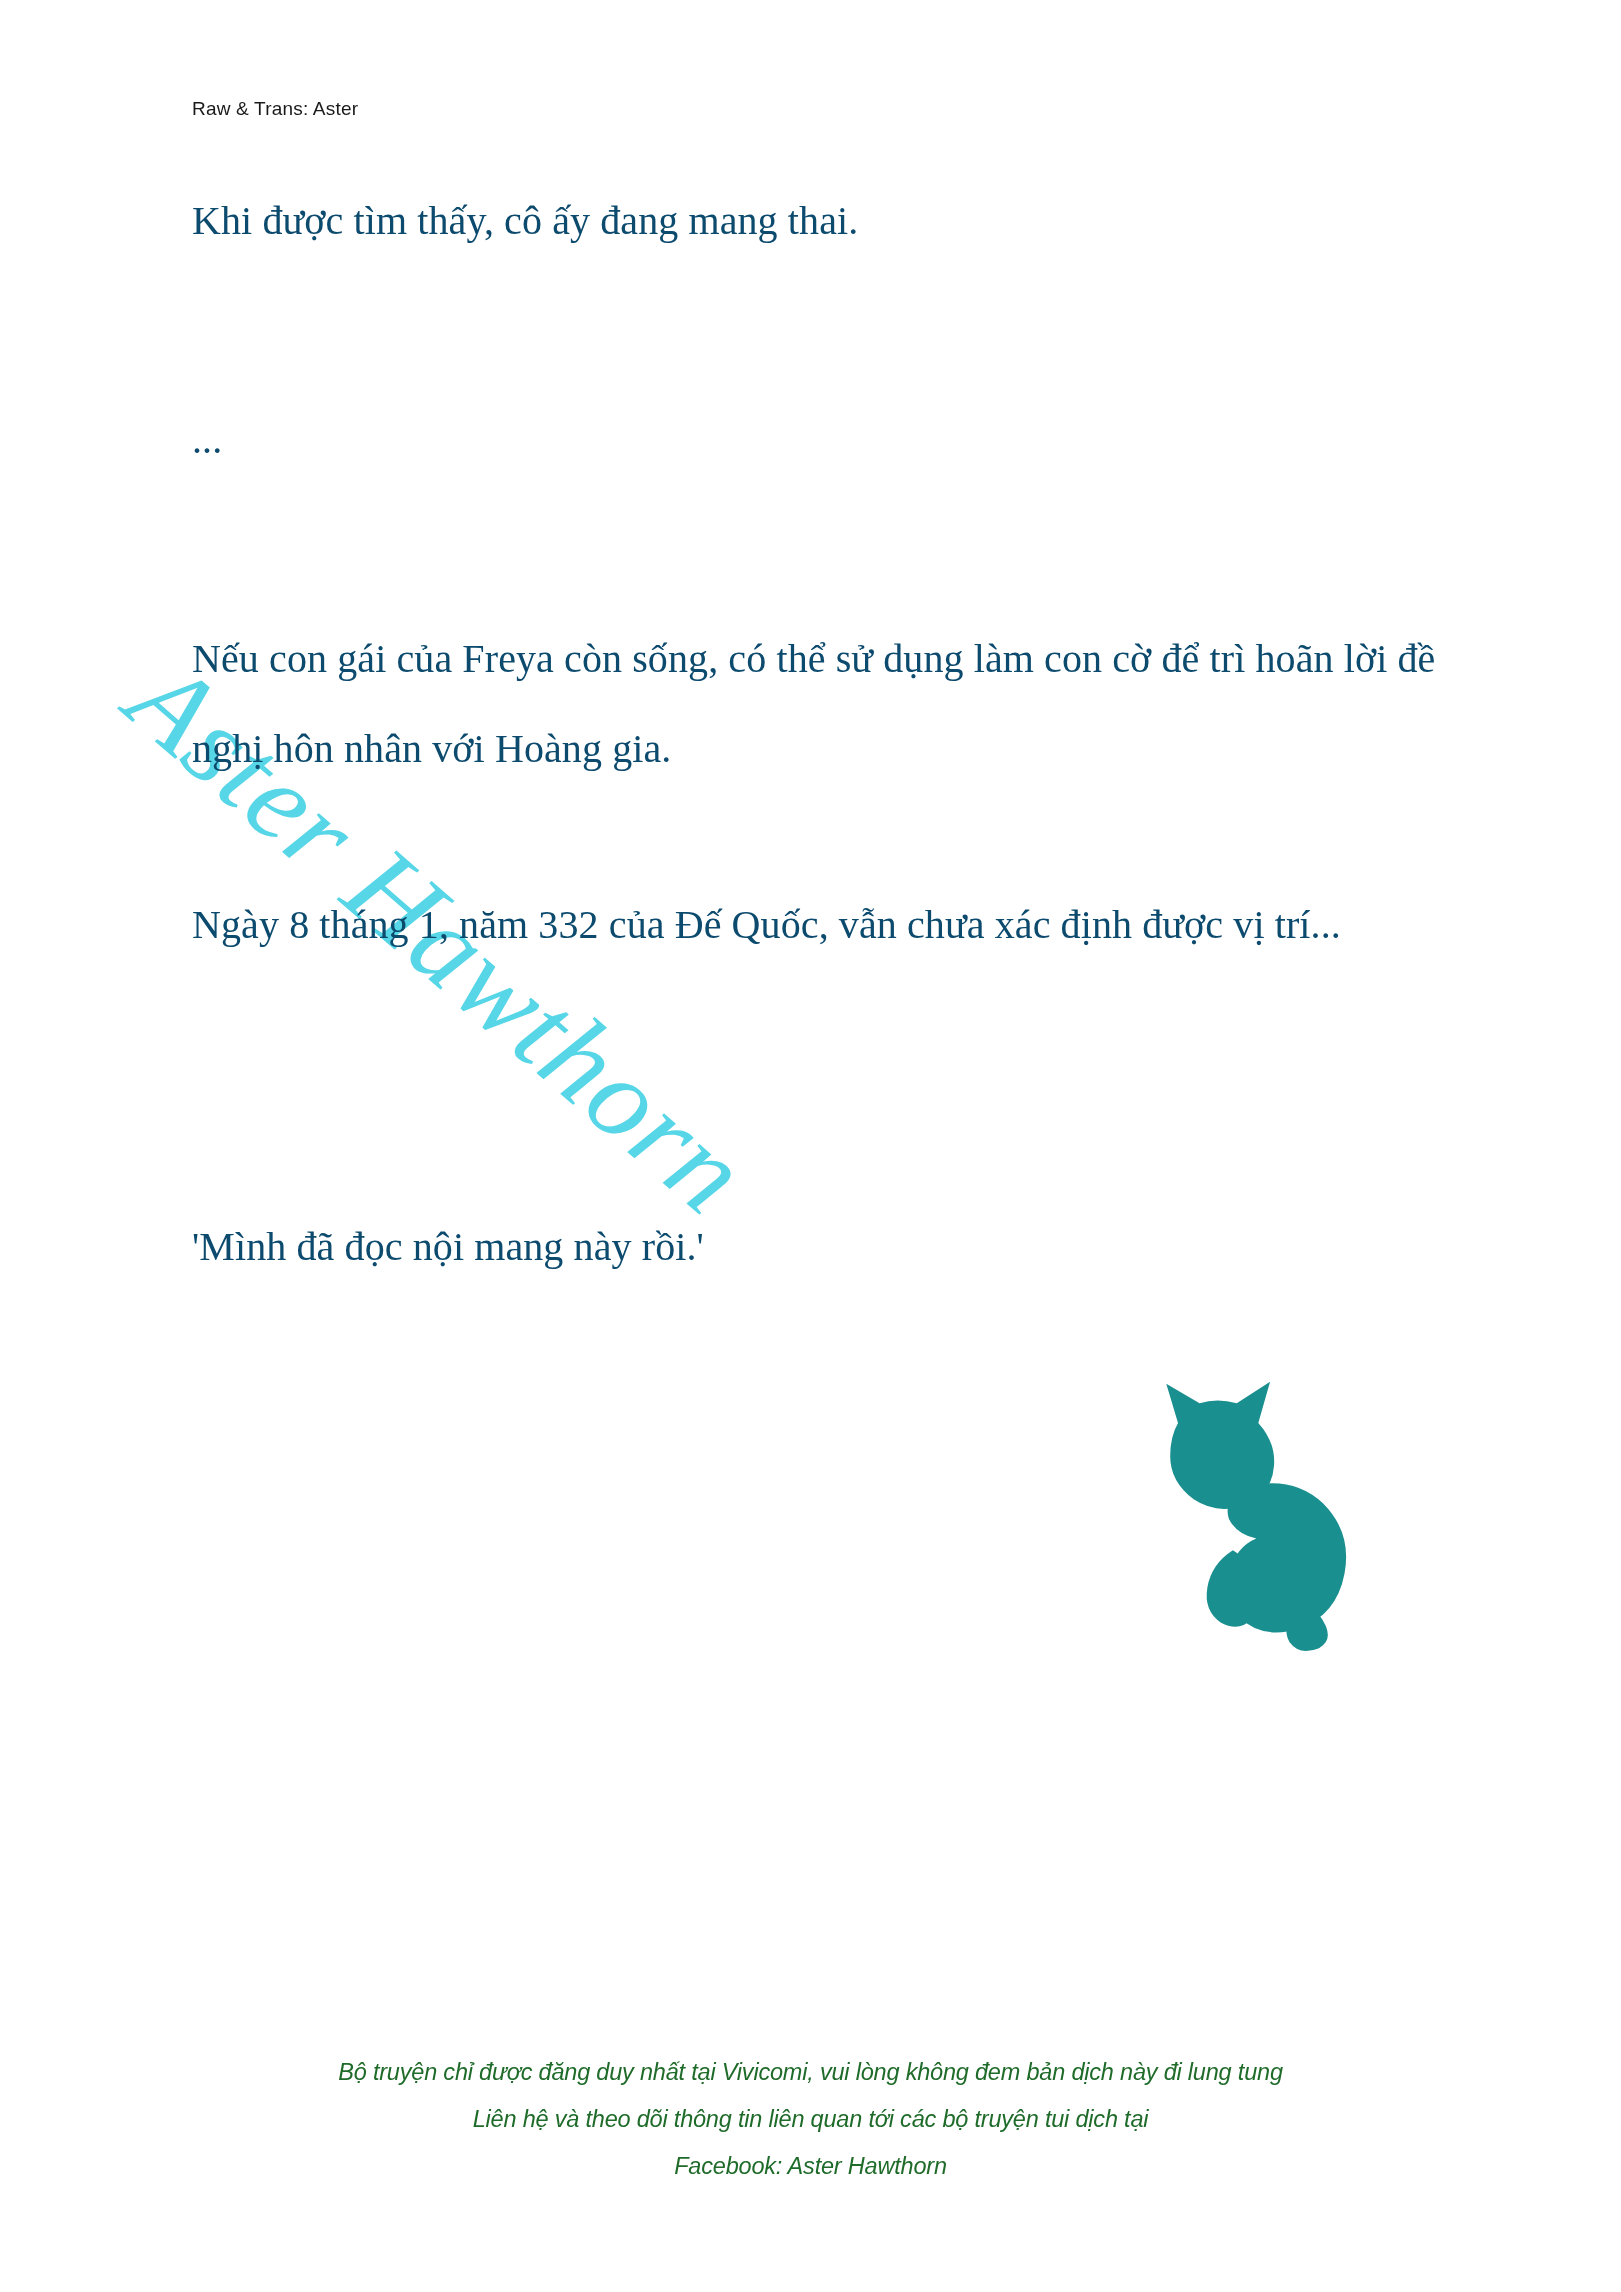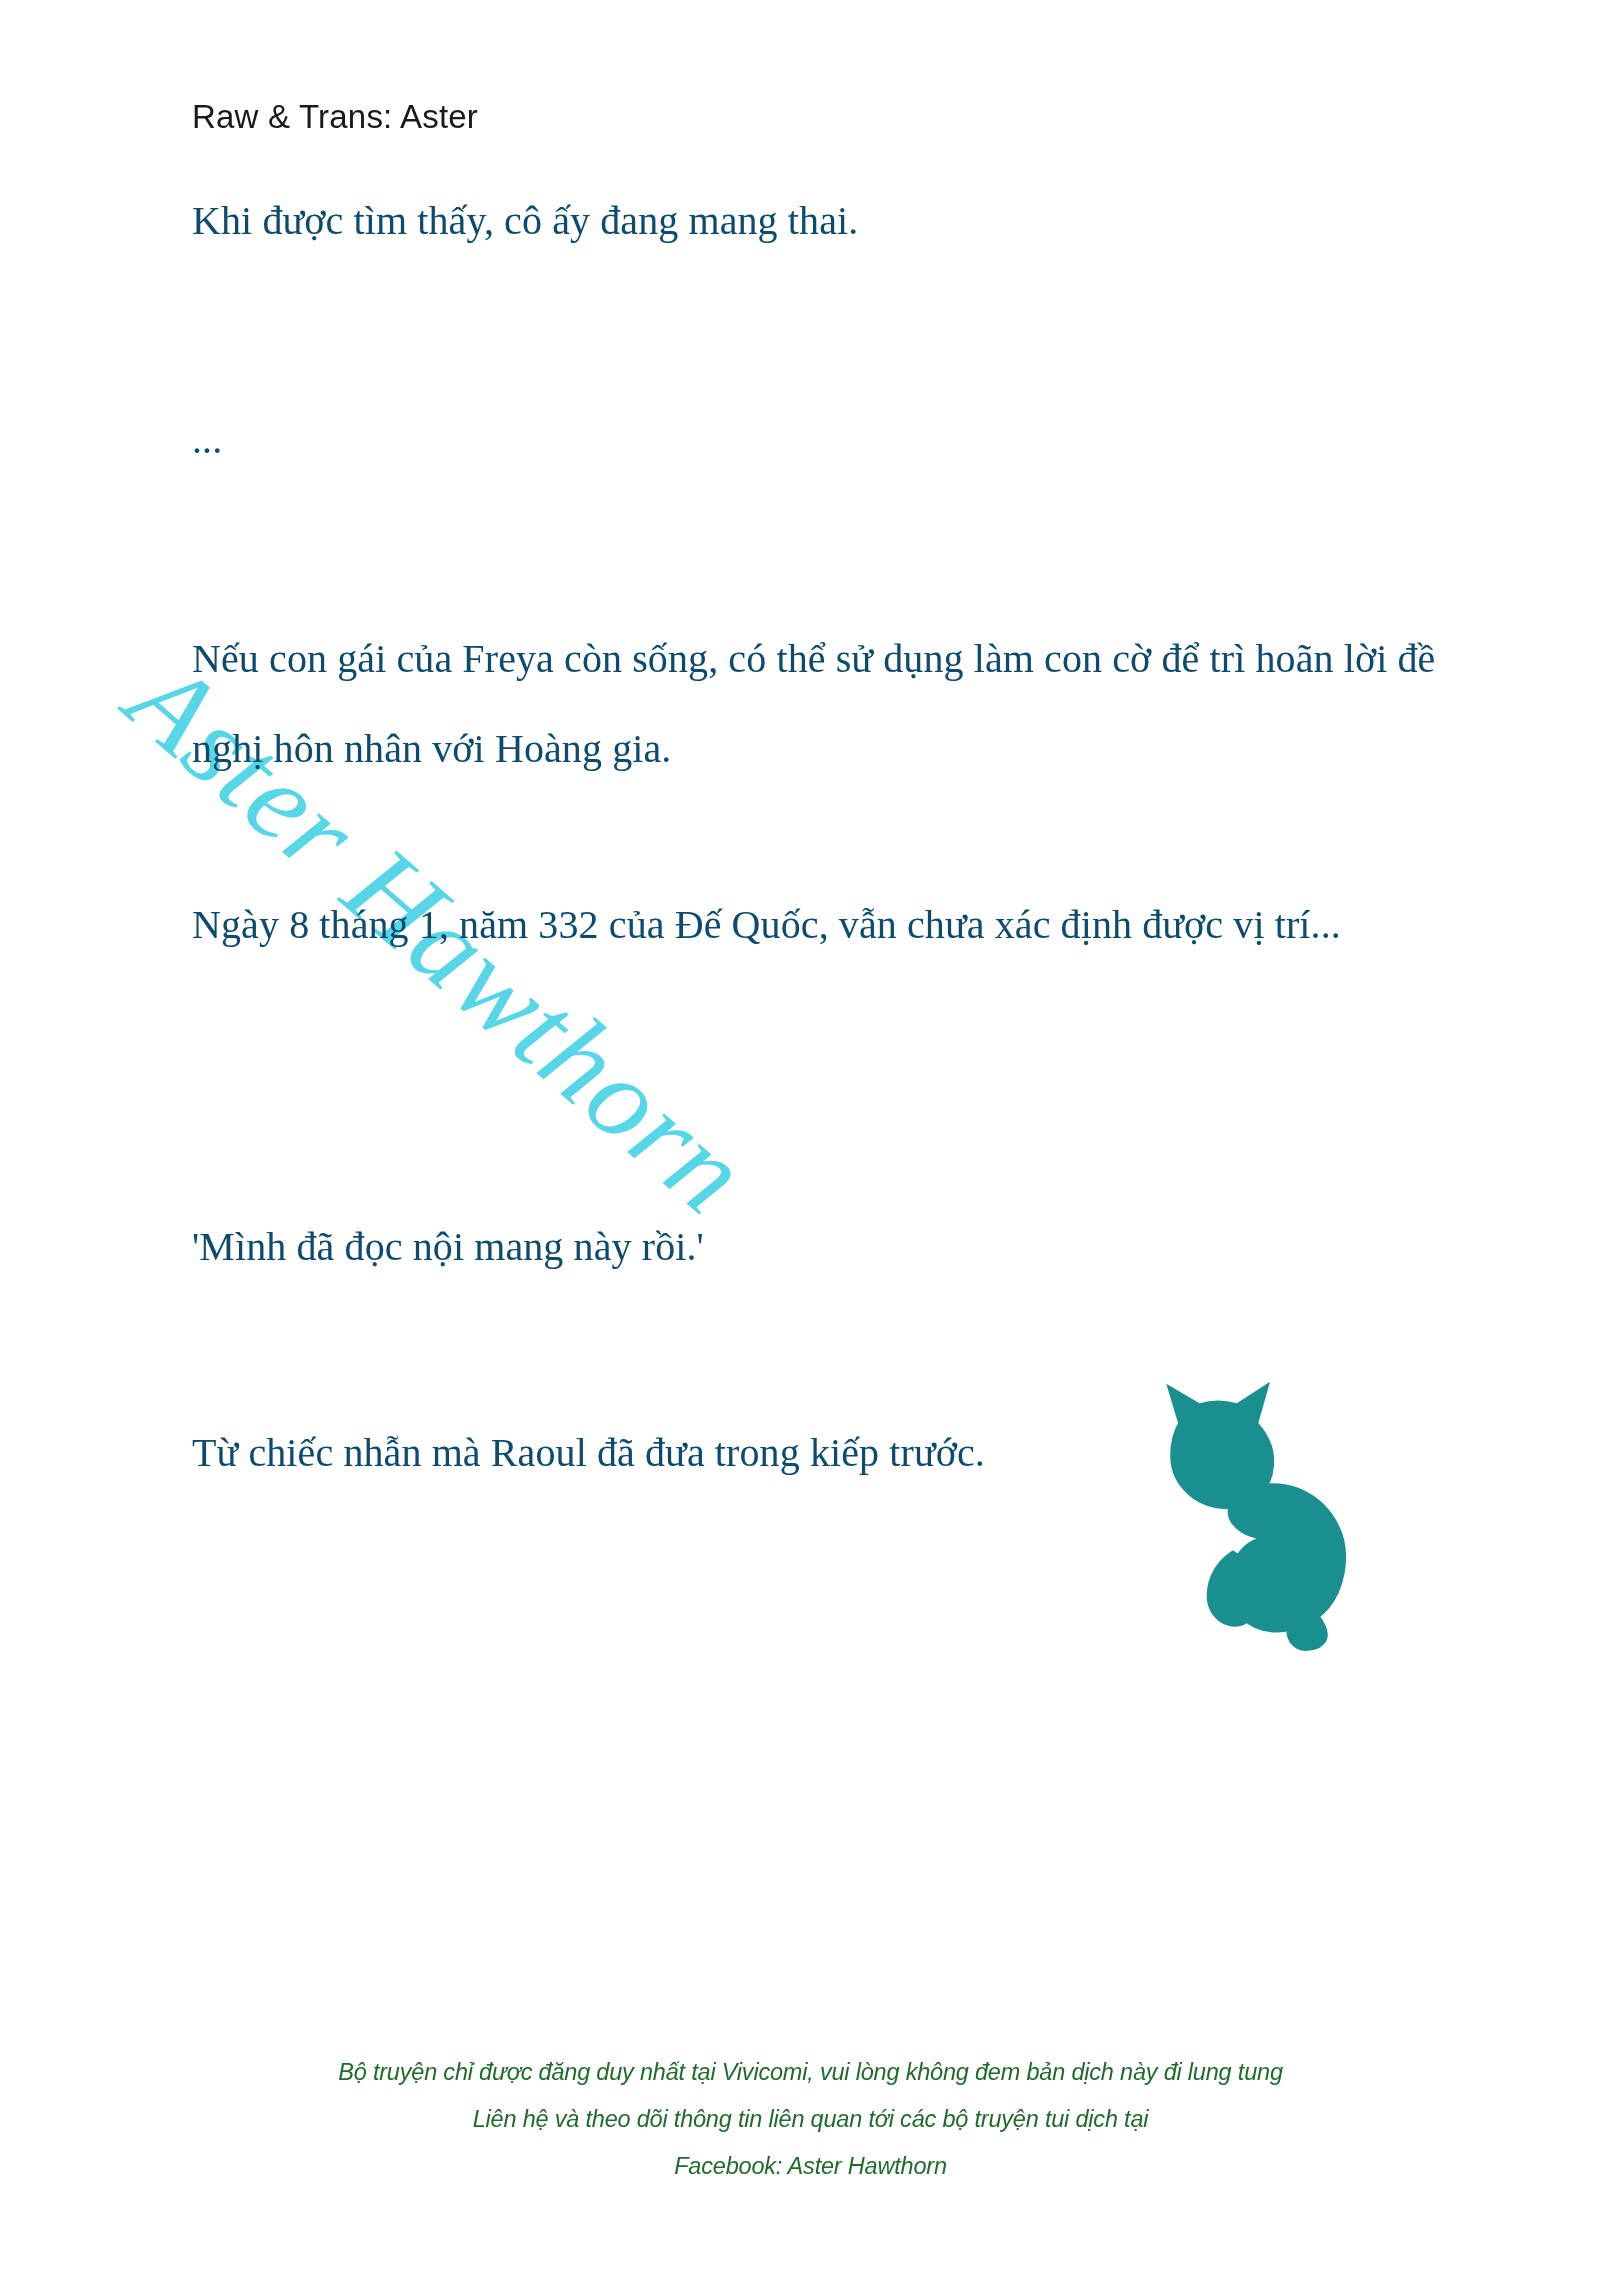--- a/index.html
+++ b/index.html
@@ -17,21 +17,21 @@
     background: #ffffff;
     overflow: hidden;
   }
 
   
   .header-note {
     position: absolute;
     left: 192px;
     top: 98px;
     font-family: "Liberation Sans", "DejaVu Sans", sans-serif;
-    font-size: 33px;
+    font-size: 19px;
     color: #1a1a1a;
     letter-spacing: 0.2px;
     white-space: nowrap;
   }
 
   
   .body-text {
     position: absolute;
     left: 192px;
     top: 176px;
@@ -148,21 +148,20 @@
     <div class="spacer-lg"></div>
     <div class="para">...</div>
     <div class="spacer-lg"></div>
     <div class="para">Nếu con gái của Freya còn sống, có thể sử dụng làm con cờ để trì hoãn lời đề nghị hôn nhân với Hoàng gia.</div>
     <div class="spacer-sm"></div>
     <div class="para">Ngày 8 tháng 1, năm 332 của Đế Quốc, vẫn chưa xác định được vị trí...</div>
     <div class="spacer-md"></div>
     <div class="spacer-md"></div>
     <div class="para">'Mình đã đọc nội mang này rồi.'</div>
     <div class="spacer-md"></div>
-    <div class="para">Từ chiếc nhẫn mà Raoul đã đưa trong kiếp trước.</div>
   </div>
 
   <div class="footer-credit">
     <div class="footer-line">Bộ truyện chỉ được đăng duy nhất tại Vivicomi, vui lòng không đem bản dịch này đi lung tung</div>
     <div class="footer-line">Liên hệ và theo dõi thông tin liên quan tới các bộ truyện tui dịch tại</div>
     <div class="footer-line">Facebook: Aster Hawthorn</div>
   </div>
 
 
 </div>

